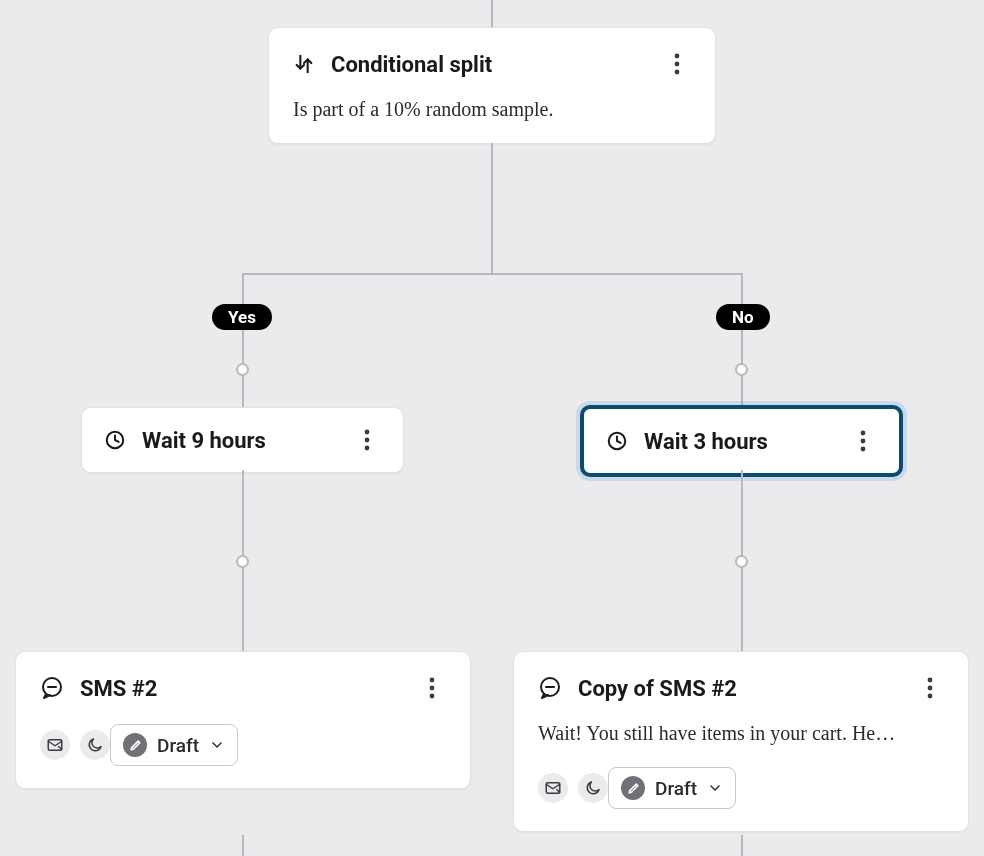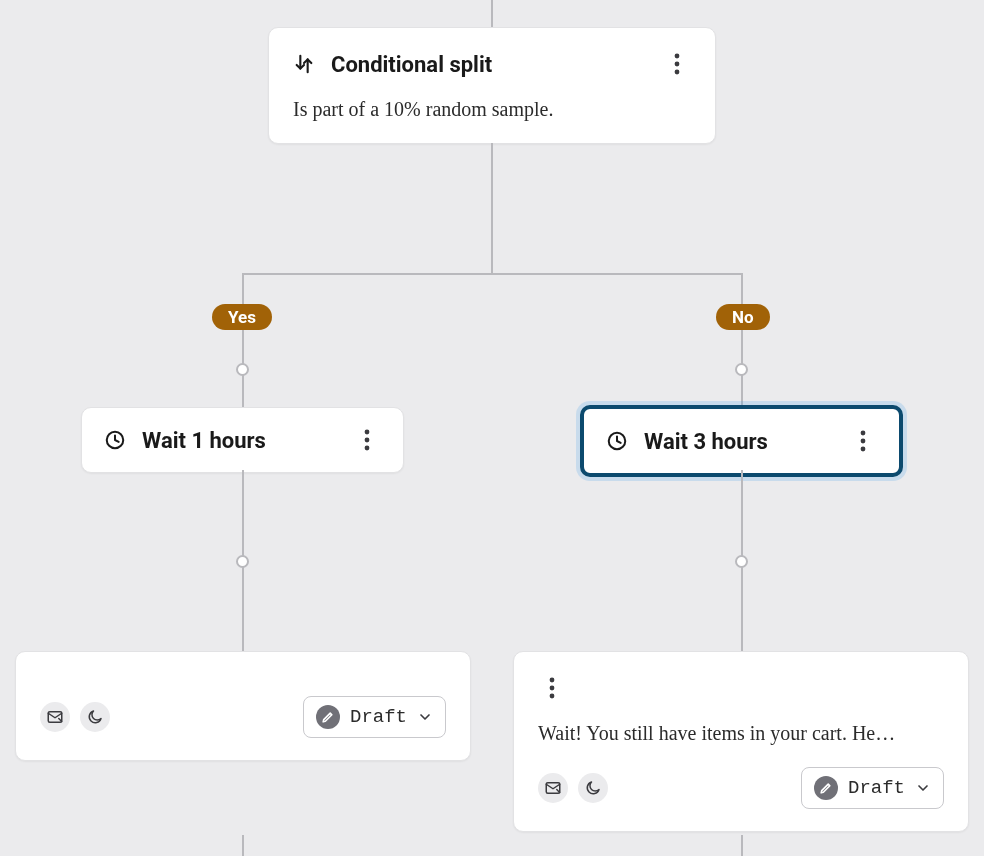--- a/index.html
+++ b/index.html
@@ -14,21 +14,21 @@
   .canvas { position: relative; width: 984px; height: 681px; }
 
   
   .vline, .hline { position: absolute; background: #b9b9bd; }
   .vline { width: 1.5px; }
   .hline { height: 1.5px; }
 
   
   .badge {
     position: absolute;
-    background: #a16207;
+    background: #000000;
     color: #fff;
     font-size: 17px;
     font-weight: 700;
     padding: 3px 16px;
     border-radius: 999px;
     text-align: center;
   }
 
   
   .node-dot {
@@ -85,22 +85,20 @@
   }
 
   
   .wait-card { padding: 18px 22px; }
 
   
   .card-footer {
     margin-top: 22px;
     display: flex;
     align-items: center;
-    justify-content: space-between;
-    font-family: Liberation Mono, monospace;
   }
   .footer-icons {
     display: flex;
     gap: 10px;
   }
   .footer-icon-wrap {
     width: 30px; height: 30px;
     border-radius: 50%;
     background: #ebebed;
     display:flex; align-items:center; justify-content:center;
@@ -174,21 +172,21 @@
 
   <div class="card wait-card" style="left:81px; top:407px; width:323px;">
     <div class="card-header">
       <div class="card-title-wrap">
         <span>
           <svg width="22" height="22" viewBox="0 0 24 24" fill="none" stroke="#1a1a1a" stroke-width="2.2" stroke-linecap="round" stroke-linejoin="round">
             <circle cx="12" cy="12" r="9"></circle>
               <path d="M12 7 L12 12 L16 14"></path>
           </svg>
         </span>
-        <span class="card-title">Wait 1 hours</span>
+        <span class="card-title">Wait 9 hours</span>
       </div>
       <div class="more-btn">
         <svg width="6" height="22" viewBox="0 0 6 22">
           <circle cx="3" cy="3" r="2.4" fill="#3b3b3f"></circle>
             <circle cx="3" cy="11" r="2.4" fill="#3b3b3f"></circle>
             <circle cx="3" cy="19" r="2.4" fill="#3b3b3f"></circle>
         </svg>
       </div>
     </div>
   </div>
@@ -213,20 +211,39 @@
       </div>
     </div>
   </div>
 
   <div class="vline" style="left:242px; top:470px; height:181px;"></div>
   <div class="vline" style="left:741px; top:470px; height:181px;"></div>
   <div class="node-dot" style="left:236px; top:555px;"></div>
   <div class="node-dot" style="left:735px; top:555px;"></div>
 
   <div class="card" style="left:15px; top:651px; width:456px;">
+    <div class="card-header">
+      <div class="card-title-wrap">
+        <span>
+          <svg width="24" height="24" viewBox="0 0 24 24" fill="none" stroke="#1a1a1a" stroke-width="2" stroke-linecap="round" stroke-linejoin="round">
+            <circle cx="12" cy="11" r="9"></circle>
+              <path d="M6 18 L4 22 L10 19"></path>
+              <path d="M8 11 L16 11"></path>
+          </svg>
+        </span>
+        <span class="card-title">SMS #2</span>
+      </div>
+      <div class="more-btn">
+        <svg width="6" height="22" viewBox="0 0 6 22">
+          <circle cx="3" cy="3" r="2.4" fill="#3b3b3f"></circle>
+            <circle cx="3" cy="11" r="2.4" fill="#3b3b3f"></circle>
+            <circle cx="3" cy="19" r="2.4" fill="#3b3b3f"></circle>
+        </svg>
+      </div>
+    </div>
     <div class="card-footer">
       <div class="footer-icons">
         <div class="footer-icon-wrap">
           <svg width="18" height="18" viewBox="0 0 24 24" fill="none" stroke="#3b3b3f" stroke-width="2" stroke-linecap="round" stroke-linejoin="round">
             <rect x="3" y="5" width="18" height="14" rx="2"></rect>
               <path d="M3 7 L12 13 L21 7"></path>
               <path d="M17 14 L21 18"></path>
           </svg>
         </div>
         <div class="footer-icon-wrap">
@@ -246,20 +263,30 @@
           <svg width="16" height="16" viewBox="0 0 24 24" fill="none" stroke="#3b3b3f" stroke-width="2.5" stroke-linecap="round" stroke-linejoin="round">
             <path d="M6 9 L12 15 L18 9"></path>
           </svg>
         </span>
       </div>
     </div>
   </div>
 
   <div class="card" style="left:513px; top:651px; width:456px;">
     <div class="card-header">
+      <div class="card-title-wrap">
+        <span>
+          <svg width="24" height="24" viewBox="0 0 24 24" fill="none" stroke="#1a1a1a" stroke-width="2" stroke-linecap="round" stroke-linejoin="round">
+            <circle cx="12" cy="11" r="9"></circle>
+              <path d="M6 18 L4 22 L10 19"></path>
+              <path d="M8 11 L16 11"></path>
+          </svg>
+        </span>
+        <span class="card-title">Copy of SMS #2</span>
+      </div>
       <div class="more-btn">
         <svg width="6" height="22" viewBox="0 0 6 22">
           <circle cx="3" cy="3" r="2.4" fill="#3b3b3f"></circle>
             <circle cx="3" cy="11" r="2.4" fill="#3b3b3f"></circle>
             <circle cx="3" cy="19" r="2.4" fill="#3b3b3f"></circle>
         </svg>
       </div>
     </div>
     <div class="card-sub">Wait! You still have items in your cart. He…</div>
     <div class="card-footer">

